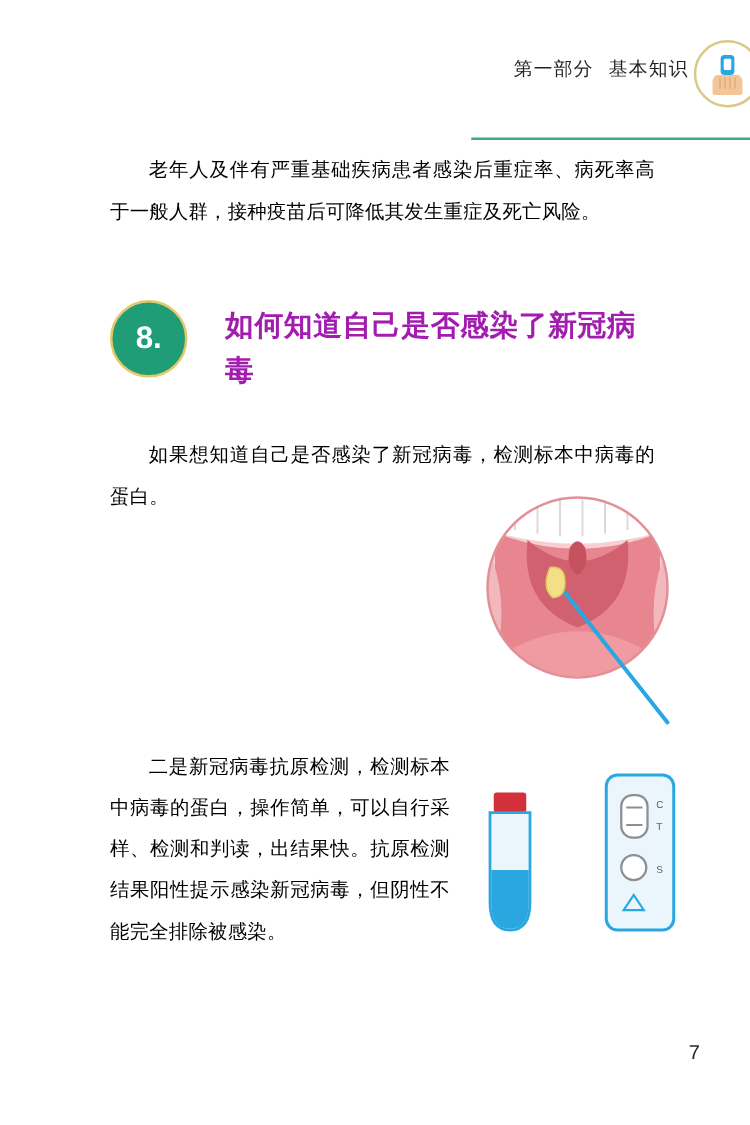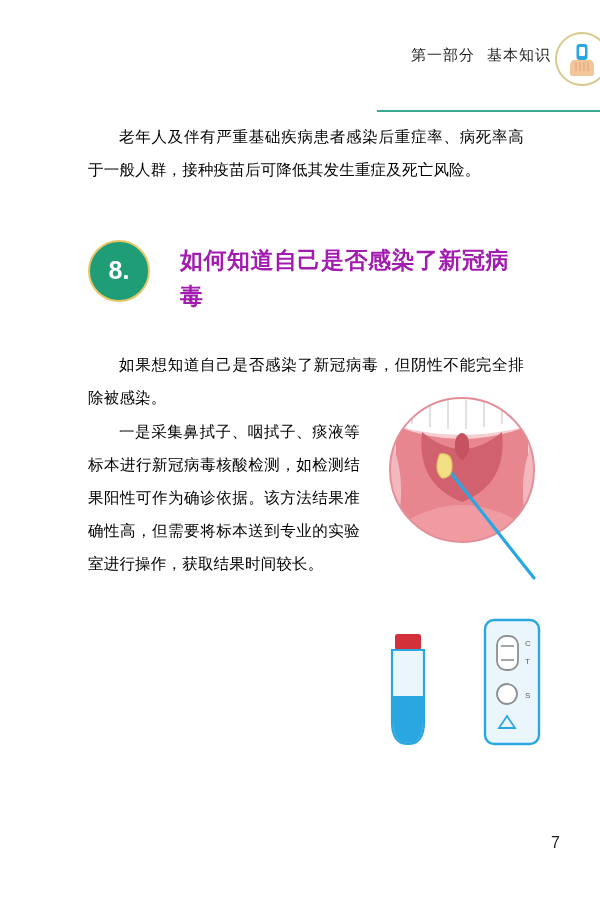--- a/index.html
+++ b/index.html
@@ -203,22 +203,22 @@
   </div>
 
   <div class="para indent p-intro">老年人及伴有严重基础疾病患者感染后重症率、病死率高于一般人群，接种疫苗后可降低其发生重症及死亡风险。</div>
 
   <div class="section">
     <div class="sec-num-circle"></div>
     <div class="sec-num">8.</div>
     <div class="sec-title">如何知道自己是否感染了新冠病毒</div>
   </div>
 
-  <div class="para indent p-1">如果想知道自己是否感染了新冠病毒，但阴性不能完全排除被感染。</div>
-  <div class="para indent p-2">一是采集鼻拭子、咽拭子、痰液等标本进行新冠病毒核酸检测，如检测结果阳性可作为确诊依据。该方法结果准确性高，但需要将标本送到专业的实验室进行操作，获取结果时间较长。</div>
+  <div class="para indent p-1">如果想知道自己是否感染了新冠病毒，检测标本中病毒的蛋白。</div>
+  <div class="para indent p-3">二是新冠病毒抗原检测，检测标本中病毒的蛋白，操作简单，可以自行采样、检测和判读，出结果快。抗原检测结果阳性提示感染新冠病毒，但阴性不能完全排除被感染。</div>
 
   <svg class="throat-img" viewBox="0 0 160 190">
     <defs>
       <clipPath id="mouthclip">
         <circle cx="80" cy="78" r="72"></circle>
       </clipPath>
     </defs>
     <g clip-path="url(#mouthclip)">
       <circle cx="80" cy="78" r="72" fill="#f7cfd2"></circle>
 

